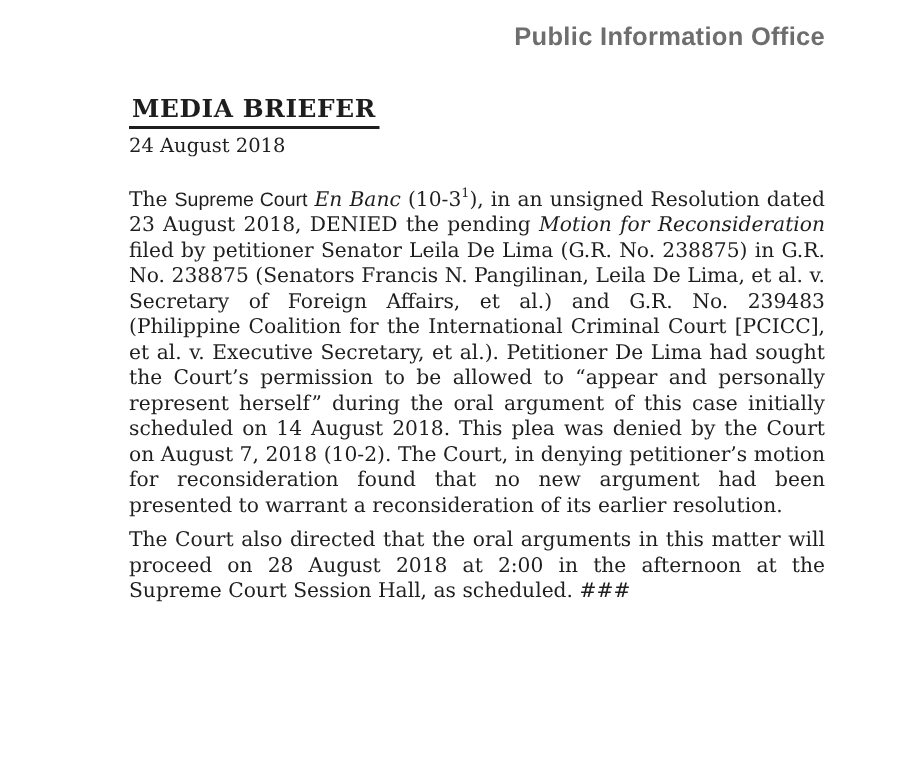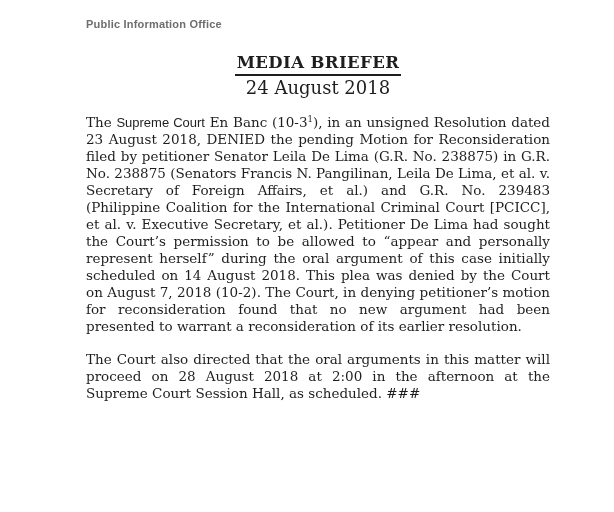--- a/index.html
+++ b/index.html
@@ -10,61 +10,59 @@
     box-sizing: border-box;
     background: var(--background, #ffffff);
     padding: 16px 64px 0 86px;
     font-family: "DejaVu Serif", serif;
     color: var(--text, #1e1e1e);
     overflow: hidden;
   }
   .office-header {
     font-family: "Liberation Sans", sans-serif;
     font-weight: bold;
-    font-size: 11px;
+    font-size: 17px;
     line-height: 17px;
     color: var(--header-gray, #6e6e6e);
-    text-align: left;
+    text-align: right;
     letter-spacing: 0.2px;
   }
   .doc-title-wrap {
-    text-align: center;
-    margin-top: 20px;
+    margin-top: 30px;
     line-height: 20px;
   }
   .doc-title {
     display: inline-block;
     font-weight: bold;
     font-size: 16.5px;
     letter-spacing: 0.4px;
     border-bottom: 2px solid var(--text, #1e1e1e);
     padding: 0 2px 1px 2px;
   }
   .doc-date {
-    text-align: center;
-    font-size: 18px;
+    font-size: 13px;
     line-height: 15px;
     margin-top: 4px;
   }
   .body-par {
     margin: 0;
     text-align: justify;
     font-size: 13.5px;
     line-height: 17px;
   }
   .par1 { margin-top: 19px; }
-  .par2 { margin-top: 16px; }
+  .par2 { margin-top: 6px; }
   .seg-normal { }
   .seg-bold { font-weight: normal; }
   .seg-bold-sans {
     font-family: "Liberation Sans", sans-serif;
     font-weight: normal;
     font-size: 13px;
   }
-  .seg-italic { }
+  .seg-italic { font-style: italic; }
   .seg-sup {
     font-size: 8.5px;
     vertical-align: super;
     line-height: 0;
   }
 </style>
 </head>
 <body>
 
 <div class="page">

